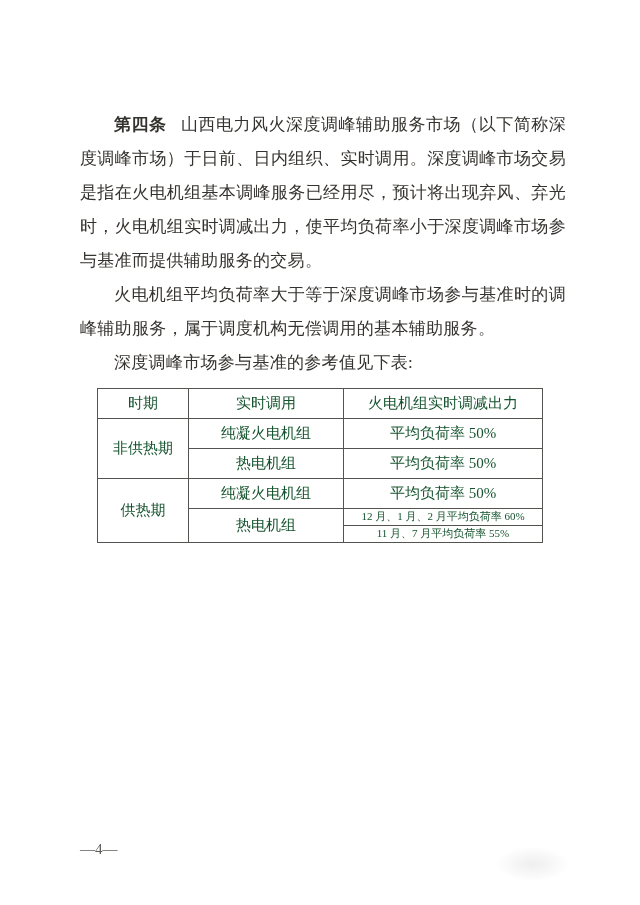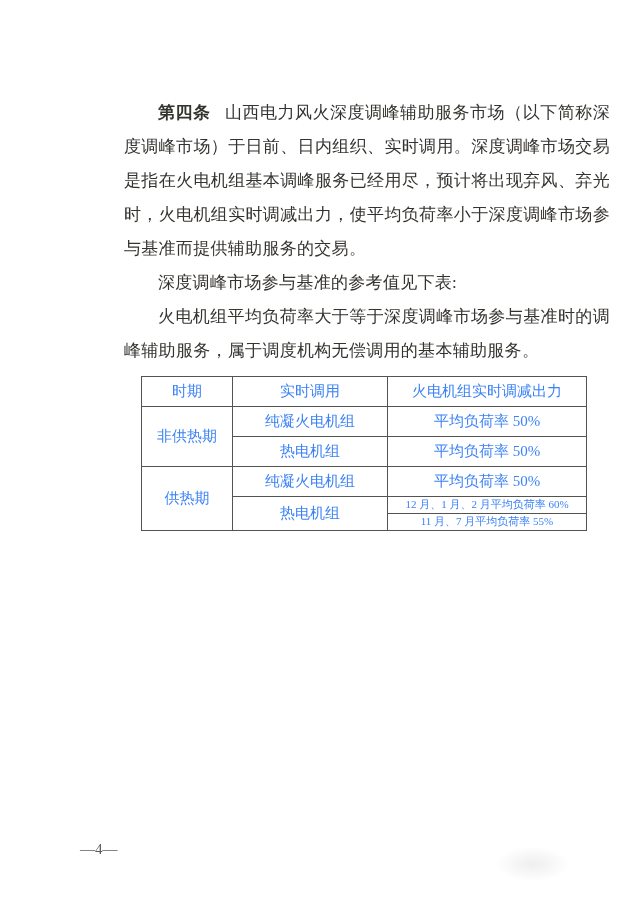--- a/index.html
+++ b/index.html
@@ -8,43 +8,42 @@
     width: 640px;
     height: 905px;
     background: #ffffff;
     overflow: hidden;
     font-family: "Liberation Serif", "DejaVu Serif", serif;
     color: #35332f;
   }
   .body-text {
     position: absolute;
     left: 80px;
-    top: 96px;
+    top: 108px;
     width: 486px;
     font-size: 17px;
     line-height: 34px;
     text-align: justify;
     letter-spacing: 0.3px;
-    margin-left: 44px;
   }
   .para { margin: 0; text-indent: 2em; }
   .kw { font-weight: bold; }
   .kw-wide { margin-right: 0.85em; }
   .kw-tight { margin-right: 0.5em; }
   .art-after-table { margin-top: 24px; }
   .art-spaced { margin-top: 5px; }
 
   table.ref-table {
     border-collapse: collapse;
     table-layout: fixed;
     width: 445px;
     margin: 8px 0 0 17px;
     font-size: 15px;
     line-height: 1.25;
-    color: #3b82f6;
+    color: #14532d;
     letter-spacing: 0;
   }
   table.ref-table th, table.ref-table td {
     border: 1px solid #55534f;
     font-weight: normal;
     text-align: center;
     vertical-align: middle;
     text-indent: 0;
     padding: 0 2px;
     overflow: hidden;
@@ -73,23 +72,23 @@
 </style>
 </head>
 <body>
 
 <div class="page">
 
   <div class="body-text">
 
     <p class="para"><span class="kw kw-wide">第四条</span><span>山西电力风火深度调峰辅助服务市场（以下简称深度调峰市场）于日前、日内组织、实时调用。深度调峰市场交易是指在火电机组基本调峰服务已经用尽，预计将出现弃风、弃光时，火电机组实时调减出力，使平均负荷率小于深度调峰市场参与基准而提供辅助服务的交易。</span></p>
 
+    <p class="para">火电机组平均负荷率大于等于深度调峰市场参与基准时的调峰辅助服务，属于调度机构无偿调用的基本辅助服务。</p>
+
     <p class="para">深度调峰市场参与基准的参考值见下表:</p>
-
-    <p class="para">火电机组平均负荷率大于等于深度调峰市场参与基准时的调峰辅助服务，属于调度机构无偿调用的基本辅助服务。</p>
 
     <table class="ref-table">
       <colgroup>
         <col style="width:91px">
         <col style="width:155px">
         <col style="width:199px">
       </colgroup>
       <tbody>
         <tr class="row-header">
           <th>时期</th>

